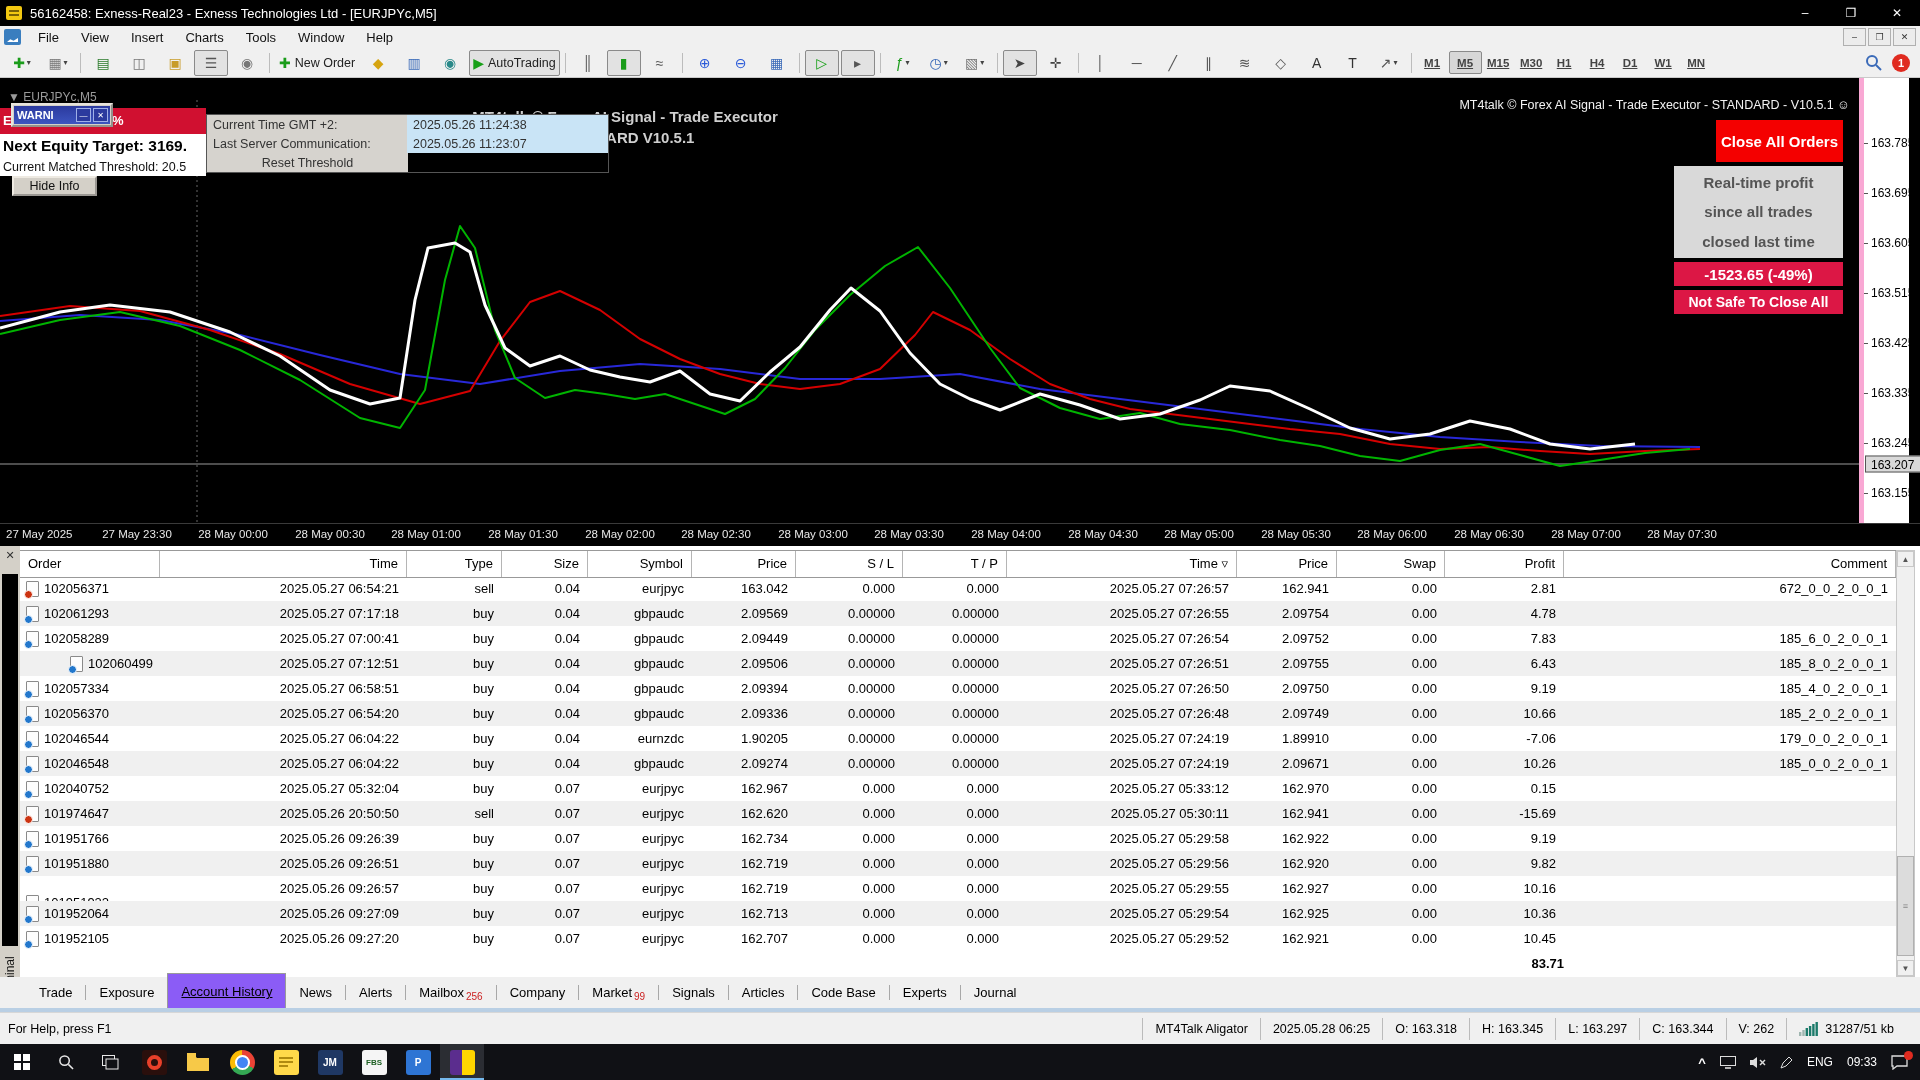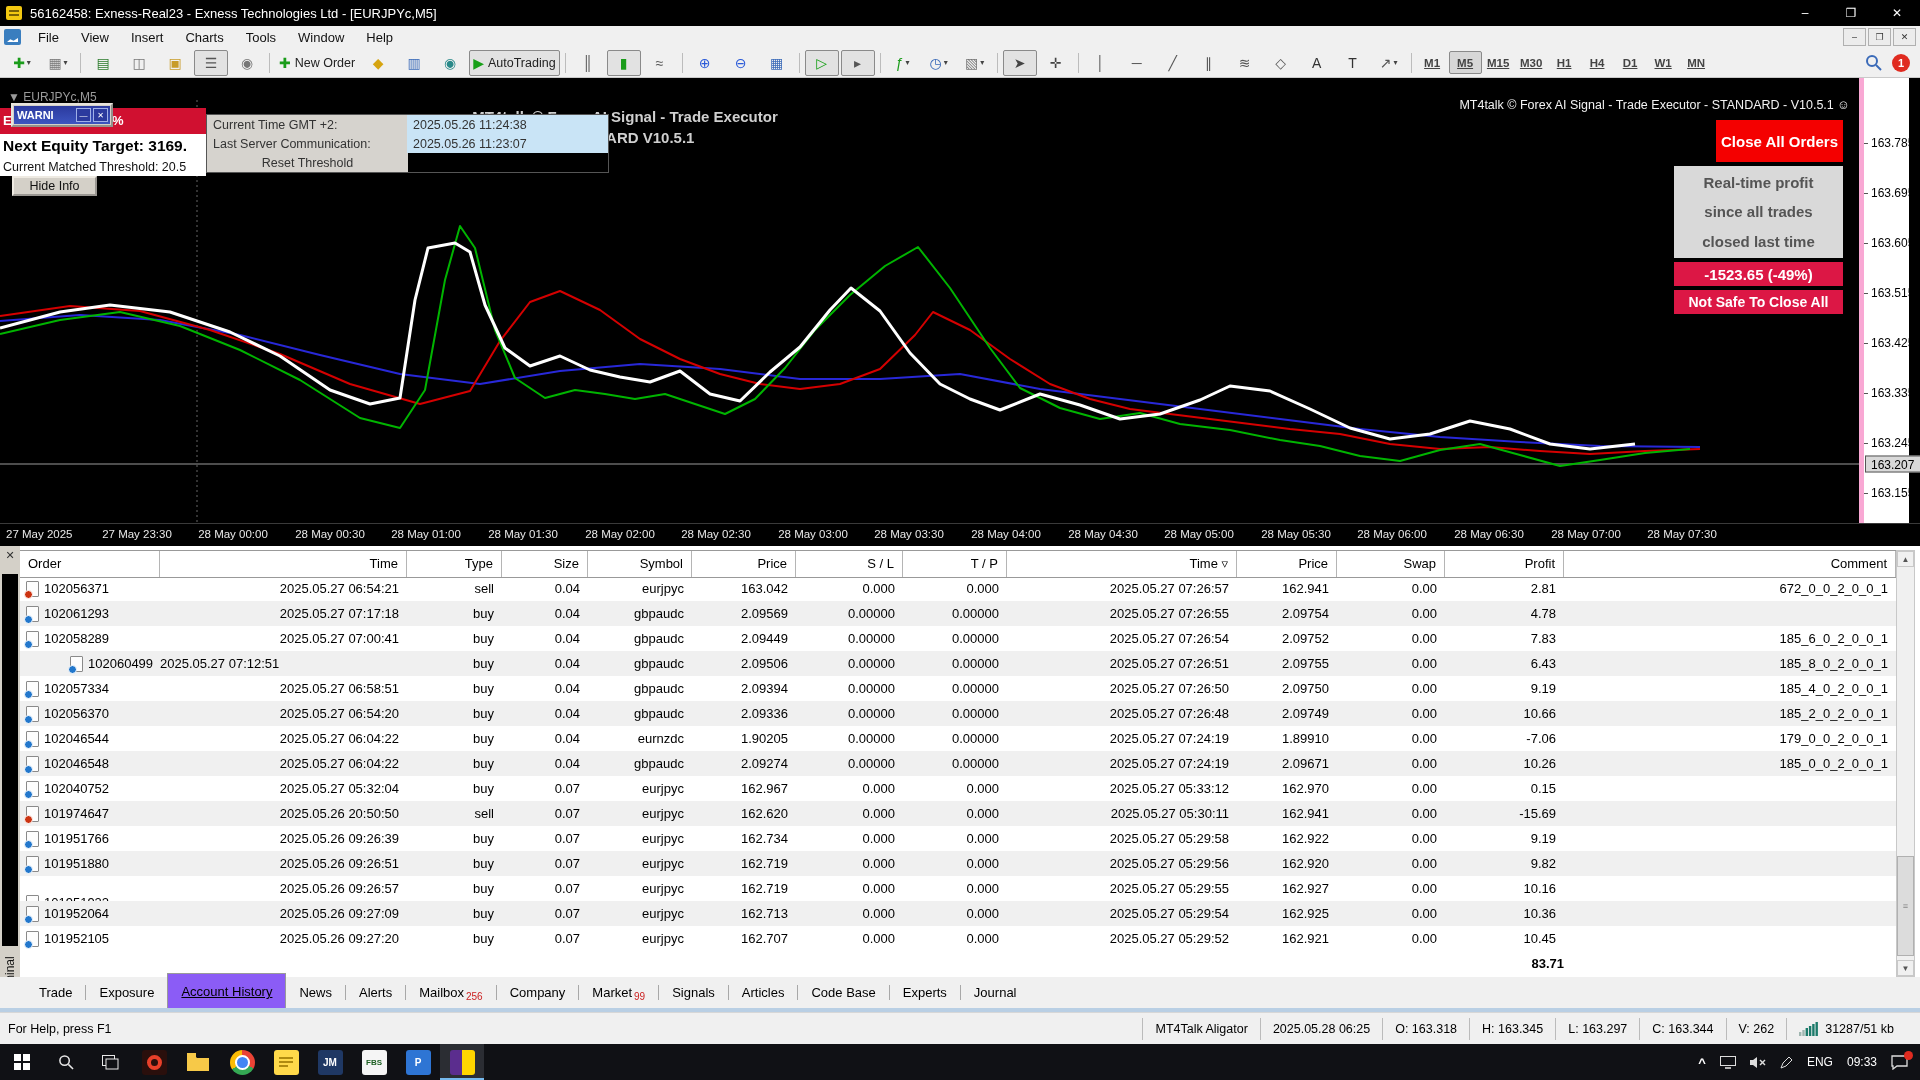--- a/index.html
+++ b/index.html
@@ -434,21 +434,21 @@
           <div class="tc" style="left: 776px; width: 107px; text-align: right; padding: 0px 8px 0px 0px;">0.00000</div>
           <div class="tc" style="left: 883px; width: 104px; text-align: right; padding: 0px 8px 0px 0px;">0.00000</div>
           <div class="tc" style="left: 987px; width: 230px; text-align: right; padding: 0px 8px 0px 0px;">2025.05.27 07:26:54</div>
           <div class="tc" style="left: 1217px; width: 100px; text-align: right; padding: 0px 8px 0px 0px;">2.09752</div>
           <div class="tc" style="left: 1317px; width: 108px; text-align: right; padding: 0px 8px 0px 0px;">0.00</div>
           <div class="tc" style="left: 1425px; width: 119px; text-align: right; padding: 0px 8px 0px 0px;">7.83</div>
           <div class="tc" style="left: 1544px; width: 332px; text-align: right; padding: 0px 8px 0px 0px;">185_6_0_2_0_0_1</div>
         </div>
         <div class="trow alt">
           <div class="tc" style="left: 0px; width: 140px; text-align: left; padding: 0px 0px 0px 24px; margin-left: 44px;">102060499<div class="doc-ico buy"></div></div>
-          <div class="tc" style="left: 140px; width: 247px; padding: 0px 8px 0px 0px;">2025.05.27 07:12:51</div>
+          <div class="tc" style="left: 140px; width: 247px; text-align: right; padding: 0px 8px 0px 0px;">2025.05.27 07:12:51</div>
           <div class="tc" style="left: 387px; width: 95px; text-align: right; padding: 0px 8px 0px 0px;">buy</div>
           <div class="tc" style="left: 482px; width: 86px; text-align: right; padding: 0px 8px 0px 0px;">0.04</div>
           <div class="tc" style="left: 568px; width: 104px; text-align: right; padding: 0px 8px 0px 0px;">gbpaudc</div>
           <div class="tc" style="left: 672px; width: 104px; text-align: right; padding: 0px 8px 0px 0px;">2.09506</div>
           <div class="tc" style="left: 776px; width: 107px; text-align: right; padding: 0px 8px 0px 0px;">0.00000</div>
           <div class="tc" style="left: 883px; width: 104px; text-align: right; padding: 0px 8px 0px 0px;">0.00000</div>
           <div class="tc" style="left: 987px; width: 230px; text-align: right; padding: 0px 8px 0px 0px;">2025.05.27 07:26:51</div>
           <div class="tc" style="left: 1217px; width: 100px; text-align: right; padding: 0px 8px 0px 0px;">2.09755</div>
           <div class="tc" style="left: 1317px; width: 108px; text-align: right; padding: 0px 8px 0px 0px;">0.00</div>
           <div class="tc" style="left: 1425px; width: 119px; text-align: right; padding: 0px 8px 0px 0px;">6.43</div>

